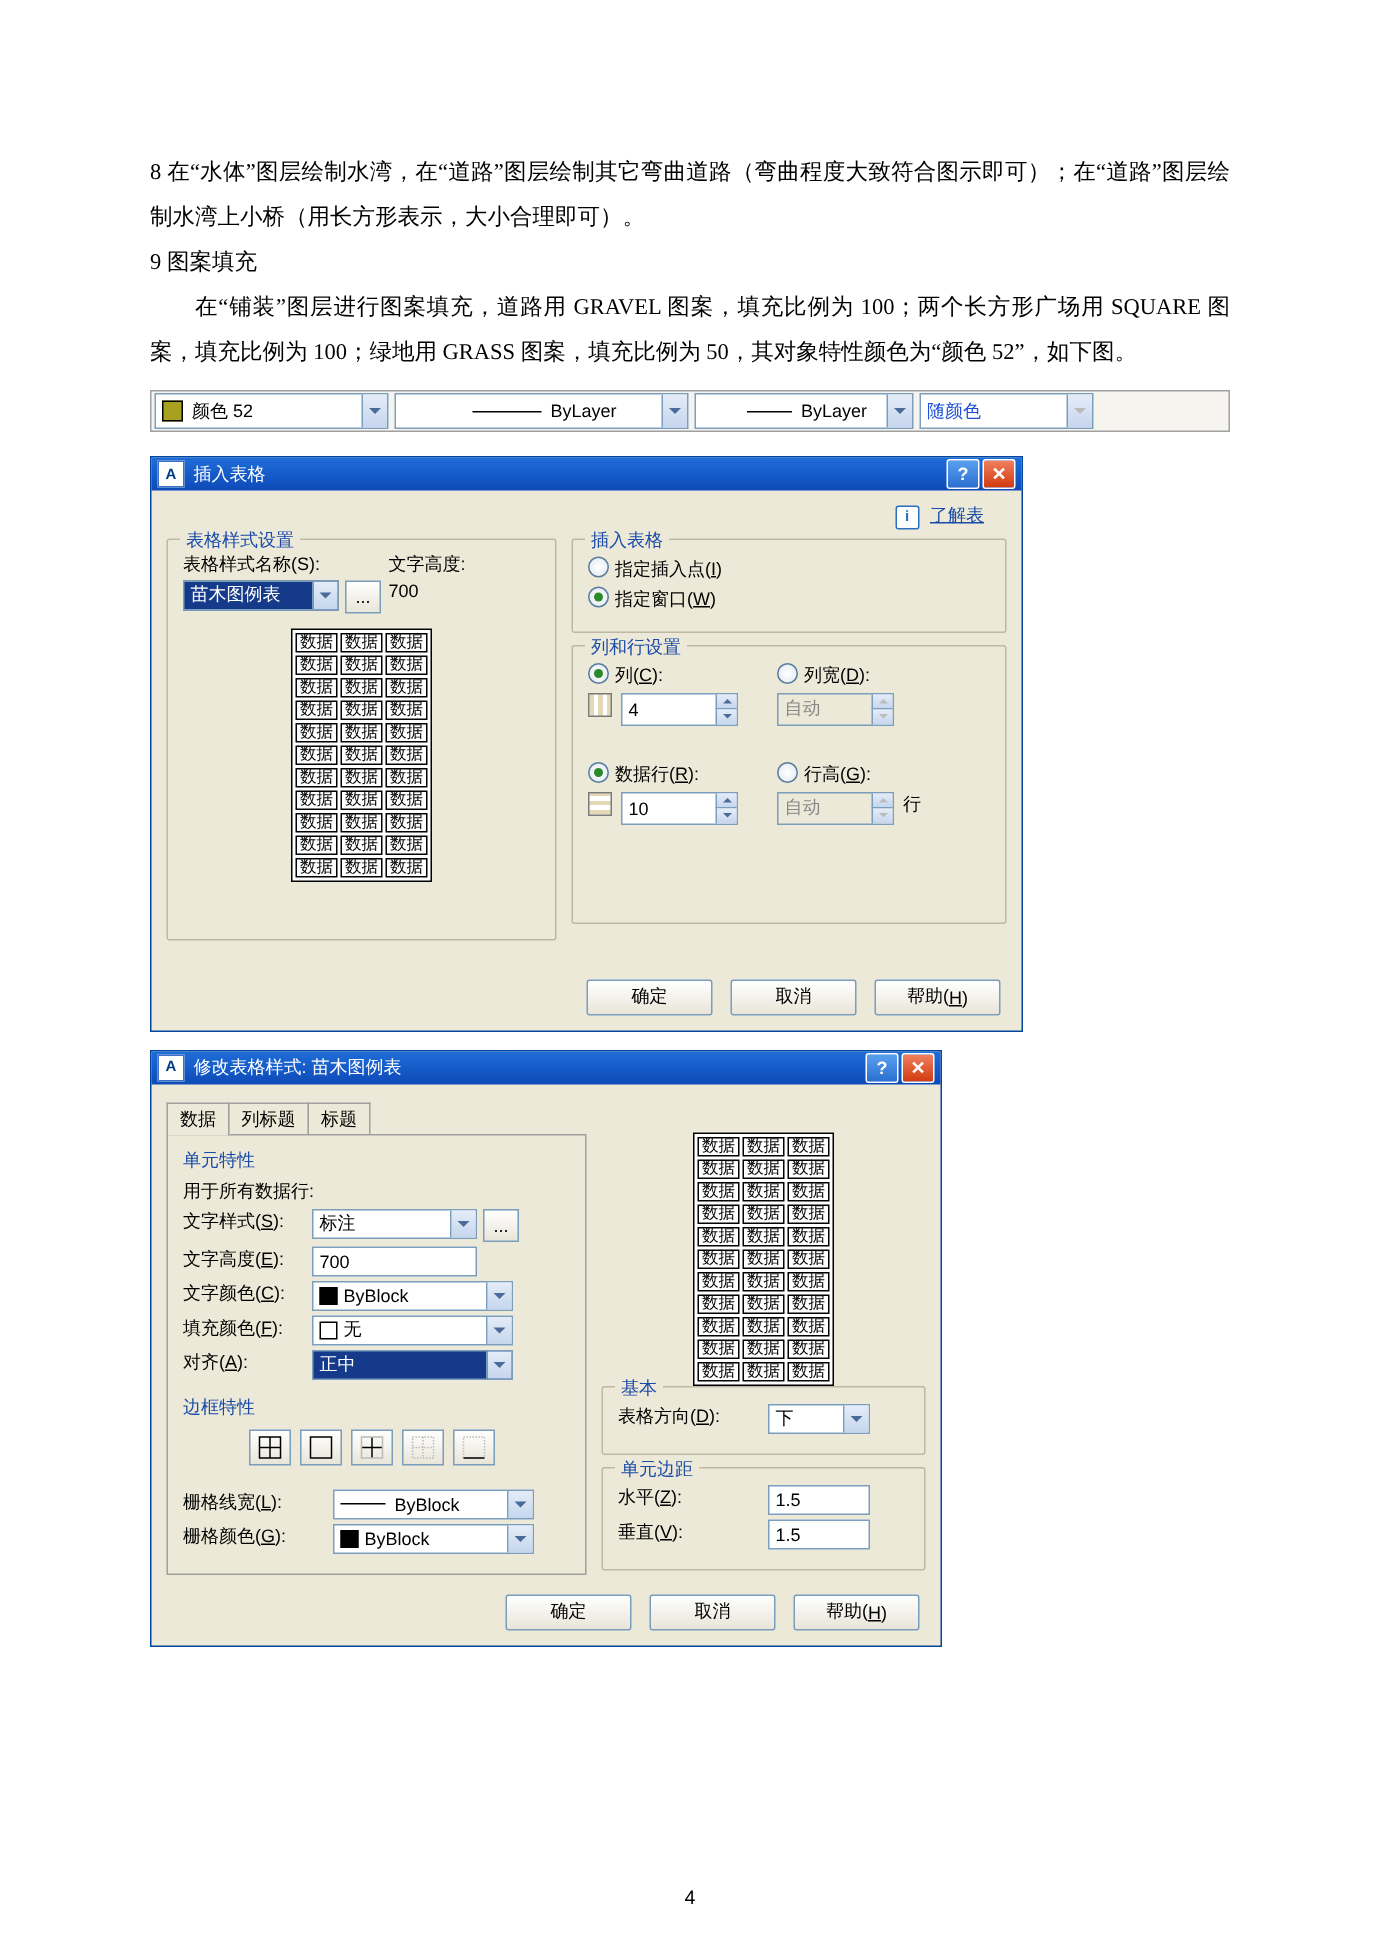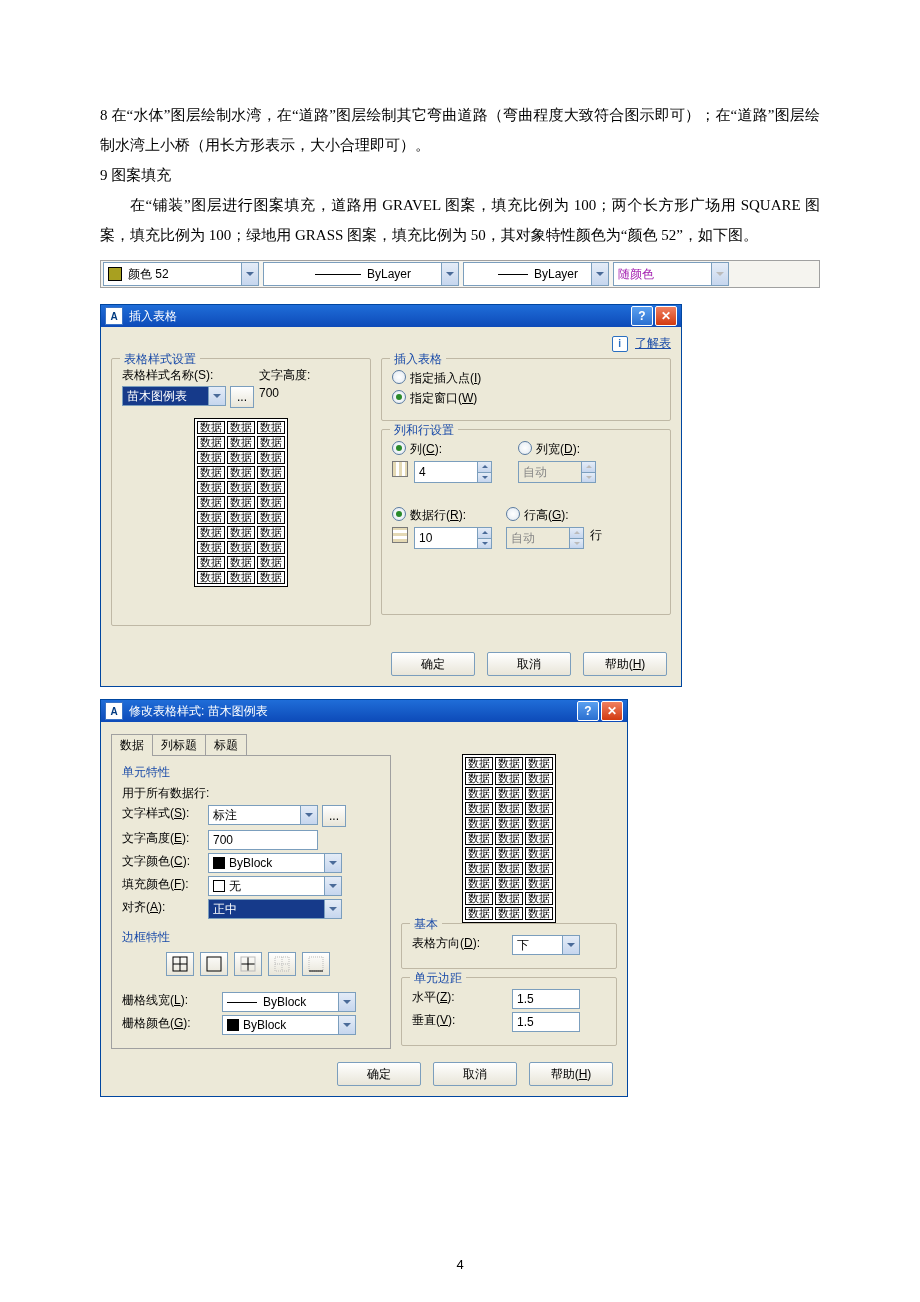--- a/index.html
+++ b/index.html
@@ -8,21 +8,21 @@
   .body-text .indent{text-indent:2em;display:block}
   .page-num{position:absolute;bottom:30px;left:0;width:100%;text-align:center;font-size:13px}
 
   
   .prop-bar{display:flex;align-items:center;height:26px;border:1px solid #a0a0a0;background:#f5f4ef;margin:10px 0 16px 0;font-family:Tahoma,Arial,sans-serif;font-size:12px}
   .prop-cell{display:flex;align-items:center;height:22px;border:1px solid #7b9ebd;background:#fff;margin:1px 2px;padding:0 0 0 4px;position:relative}
   .prop-cell .drop-btn{position:absolute;right:0;top:0;width:16px;height:100%;background:linear-gradient(#e4ecf7,#c6d6ee);border-left:1px solid #7b9ebd;display:flex;align-items:center;justify-content:center}
   .dd-tri{width:0;height:0;border-left:4px solid transparent;border-right:4px solid transparent;border-top:4px solid #4a6b99}
   .swatch{width:12px;height:12px;border:1px solid #000;margin-right:6px;display:inline-block}
   .lyr-line{width:46px;border-top:1.5px solid #000;margin-right:6px}
-  .prop-dis{color:#a21caf}
+  .prop-dis{color:#1d4ed8}
 
   
   .dlg{border:1px solid #0046a0;background:#ece9d8;font-family:Tahoma,"SimSun",Arial,sans-serif;font-size:12px;color:#000;position:relative;margin-bottom:12px}
   .titlebar{height:22px;background:linear-gradient(#1f6dd8,#0d4ab8);color:#fff;display:flex;align-items:center;padding:0 4px;font-size:12px}
   .tb-ico{width:16px;height:16px;background:#fff;color:#003a80;font-weight:bold;font-size:10px;display:flex;align-items:center;justify-content:center;margin-right:6px;border:1px solid #3a73c6}
   .tb-title{flex:1 1 auto;white-space:nowrap}
   .tb-btn{width:20px;height:18px;margin-left:2px;display:flex;align-items:center;justify-content:center;border:1px solid #fff;border-radius:2px}
   .tb-help{background:linear-gradient(#5aa0f0,#2a6fd0);color:#fff;font-weight:bold;font-size:12px}
   .tb-close{background:linear-gradient(#f08060,#d23a10);color:#fff;font-weight:bold;font-size:12px}
 
@@ -115,21 +115,21 @@
 
 
   <div class="dlg" style="width:580px">
     <div class="titlebar">
       <span class="tb-ico">A</span>
       <span class="tb-title">插入表格</span>
       <span class="tb-btn tb-help">?</span>
       <span class="tb-btn tb-close">✕</span>
     </div>
     <div class="dlg-body">
-      <div style="text-align:right;margin:0 0 6px 0">
+      <div style="text-align:right;margin:0 15px 6px 0">
         <span class="info-ico">i</span>
         <a class="lnk">了解表</a>
       </div>
       <div style="display:flex;gap:10px">
 
         <div style="width:260px">
           <div class="groupbox" style="height:248px">
             <span class="gb-title">表格样式设置</span>
             <div style="display:flex;align-items:flex-start;gap:5px">
               <div>
@@ -262,21 +262,21 @@
                         </span>
                         <span class="sp-d">
                           <span class="tri-dn" style="border-top-color:#bbb"></span>
                         </span>
                       </span>
                   </div>
                 </div>
               </div>
             </div>
             <div style="height:18px"></div>
-            <div style="display:flex;gap:14px">
+            <div style="display:flex;gap:26px">
               <div>
                 <div class="row">
                     <span class="radio on"></span>
                   <span>数据行(<span class="u">R</span>):</span>
                   </div>
                 <div class="row">
                   <span class="row-ico"></span>
                   <div class="spin">
                     <span>10</span>
                     <span class="sp-btns">

